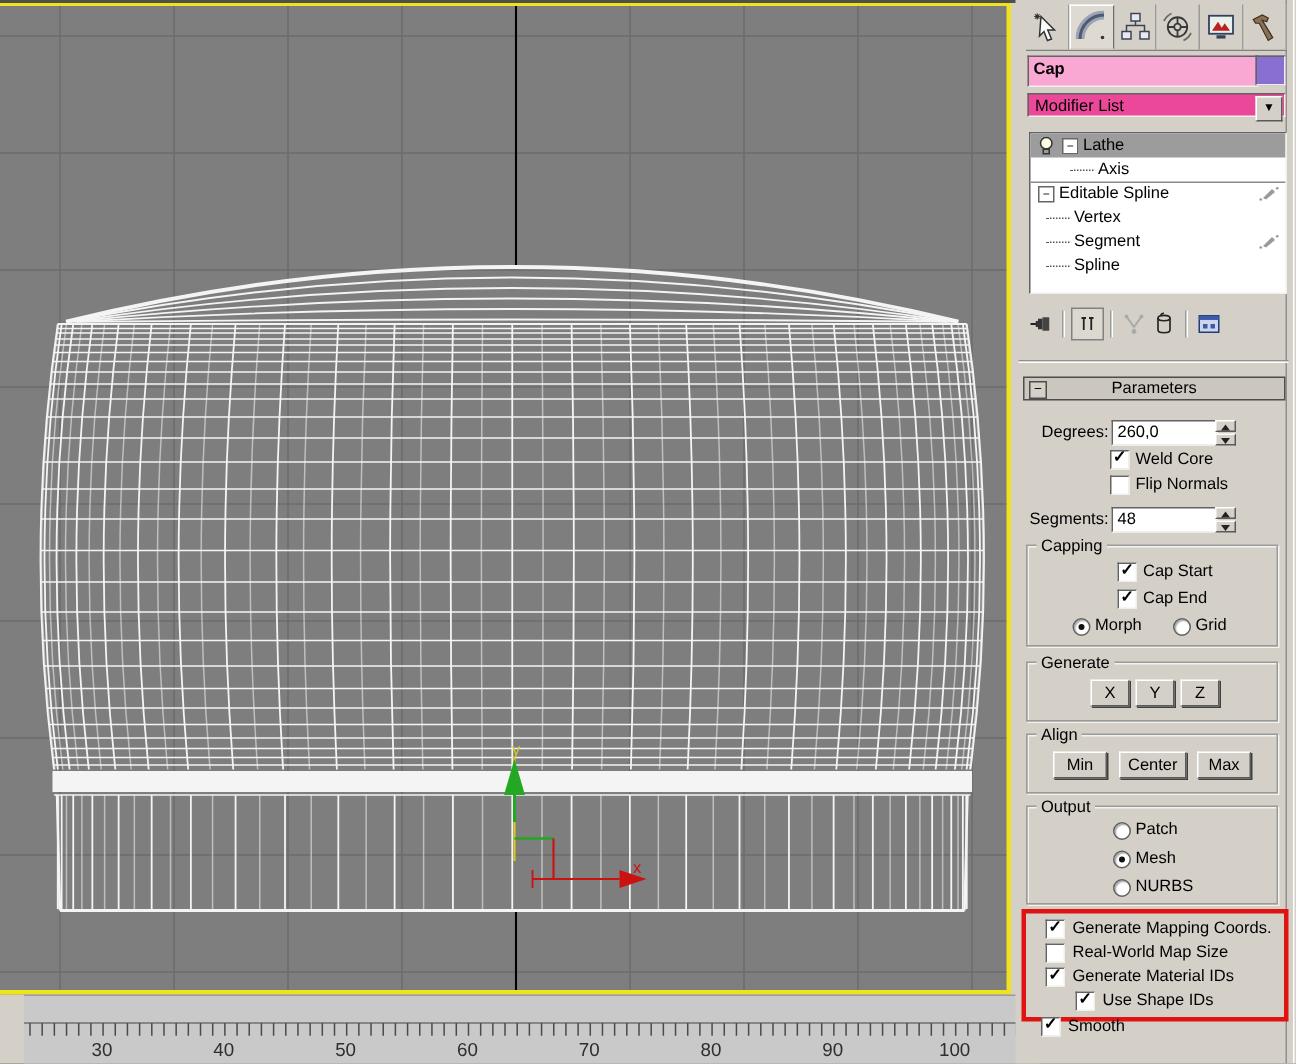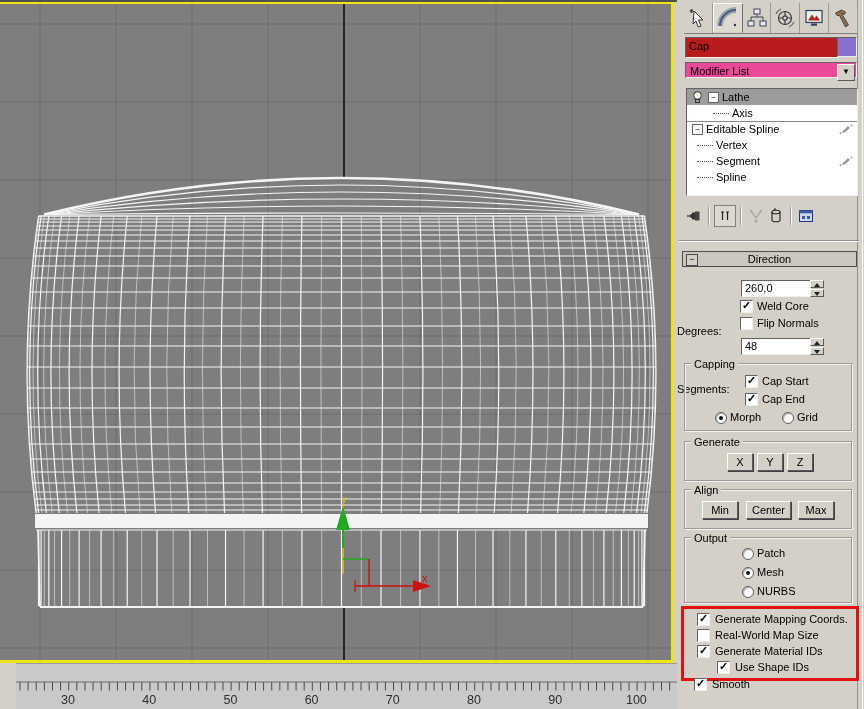--- a/index.html
+++ b/index.html
@@ -24,22 +24,22 @@
   .ruler svg{display:block;width:677px;height:45px;}
   
   .panel{position:absolute;left:677px;top:0;width:187px;height:709px;background:#d4d0c8;}
   .panel .edge{position:absolute;left:180px;top:0;width:4px;height:709px;
     border-left:1px solid #8f8f8f;border-right:1px solid #fff;background:#d4d0c8;}
   .tabs{position:absolute;left:7px;top:3px;width:174px;height:30px;display:flex;border-bottom:1px solid #808080;}
   .tab{flex:1;display:flex;align-items:center;justify-content:center;background:#d4d0c8;
     border-right:1px solid #9a9a9a;}
   .tab.active{background:#dedad2;border:1px solid;border-color:#fff #6e6e6e #d4d0c8 #fff;}
   .tab svg{width:22px;height:22px;}
-  .namefield{position:absolute;left:8px;top:37px;width:146px;height:17px;background:#b91c1c;
-    border:1px solid;border-color:#636363 #f0efe9 #f0efe9 #636363;padding:1px 3px;line-height:15px;}
+  .namefield{position:absolute;left:8px;top:37px;width:146px;height:17px;background:#f9a8d4;
+    border:1px solid;border-color:#636363 #f0efe9 #f0efe9 #636363;padding:1px 3px;line-height:15px;font-weight:bold;}
   .swatch{position:absolute;left:160px;top:37px;width:18px;height:18px;
     border:1px solid;border-color:#636363 #f0efe9 #f0efe9 #636363;}
   .modlist{position:absolute;left:8px;top:62px;width:172px;height:16px;background:#ec4899;
     border:1px solid;border-color:#636363 #f0efe9 #f0efe9 #636363;line-height:17px;padding-left:4px;box-sizing:border-box;}
   .modlist .arrowbtn{position:absolute;right:1px;top:1px;width:16px;height:15px;background:#d4d0c8;
     border:1px solid;border-color:#fff #5a5a5a #5a5a5a #fff;text-align:center;line-height:14px;font-size:8px;}
   
   .stack{position:absolute;left:9px;top:88px;width:170px;height:106px;background:#fff;
     border:1px solid;border-color:#636363 #f0efe9 #f0efe9 #636363;overflow:hidden;}
   .srow{height:16px;display:flex;align-items:center;white-space:nowrap;position:relative;}
@@ -55,21 +55,21 @@
   .stool.boxed{border:1px solid #808080;background:#dcd8d0;}
   .tsep{width:1px;height:18px;background:#9a9a9a;border-right:1px solid #fff;margin:0 4px;}
   .hdiv{position:absolute;left:2px;top:240px;width:180px;height:0;
     border-top:1px solid #8f8f8f;border-bottom:1px solid #fff;}
   
   .rollout{position:absolute;left:5px;top:251px;width:175px;height:16px;background:#cbc7bf;
     border:1px solid #4d4d4d;text-align:center;line-height:15px;box-sizing:border-box;}
   .rollout .minus{position:absolute;left:3px;top:2px;width:10px;height:10px;background:#d4d0c8;
     border:1px solid #4d4d4d;line-height:8px;font-size:9px;text-align:center;}
   .lbl{position:absolute;white-space:nowrap;}
-  .rlabel{position:absolute;text-align:left;margin-top:43px;}
+  .rlabel{position:absolute;text-align:right;}
   .field{position:absolute;background:#fff;border:1px solid;border-color:#636363 #f0efe9 #f0efe9 #636363;
     height:15px;line-height:15px;padding-left:3px;}
   .spinner{position:absolute;width:14px;height:17px;}
   .spinner .sb{position:absolute;left:0;width:14px;height:8px;background:#d4d0c8;
     border:1px solid;border-color:#fff #5a5a5a #5a5a5a #fff;box-sizing:border-box;}
   .spinner .sb.up{top:0;} .spinner .sb.dn{top:9px;}
   .spinner .sb:after{content:"";position:absolute;left:3px;border-left:3px solid transparent;border-right:3px solid transparent;}
   .spinner .sb.up:after{top:2px;border-bottom:4px solid #222;}
   .spinner .sb.dn:after{top:2px;border-top:4px solid #222;}
   .cb{position:absolute;width:11px;height:11px;background:#fff;border:1px solid;
@@ -495,21 +495,21 @@
         <rect x="5" y="9" width="3" height="3" fill="#3c5aa8"></rect>
           <rect x="10" y="9" width="3" height="3" fill="#3c5aa8"></rect>
       </svg>
     </div>
   </div>
 
   <div class="hdiv"></div>
 
   <div class="rollout">
     <span class="minus">−</span>
-    <span>Direction</span>
+    <span>Parameters</span>
   </div>
 
   <div class="rlabel" style="left:0;top:282px;width:62px">Degrees:</div>
   <div class="field" style="left:64px;top:280px;width:66px">260,0</div>
   <div class="spinner" style="left:133px;top:280px">
     <div class="sb up"></div>
     <div class="sb dn"></div>
   </div>
 
   <div class="cb checked" style="left:63px;top:300px"></div>

